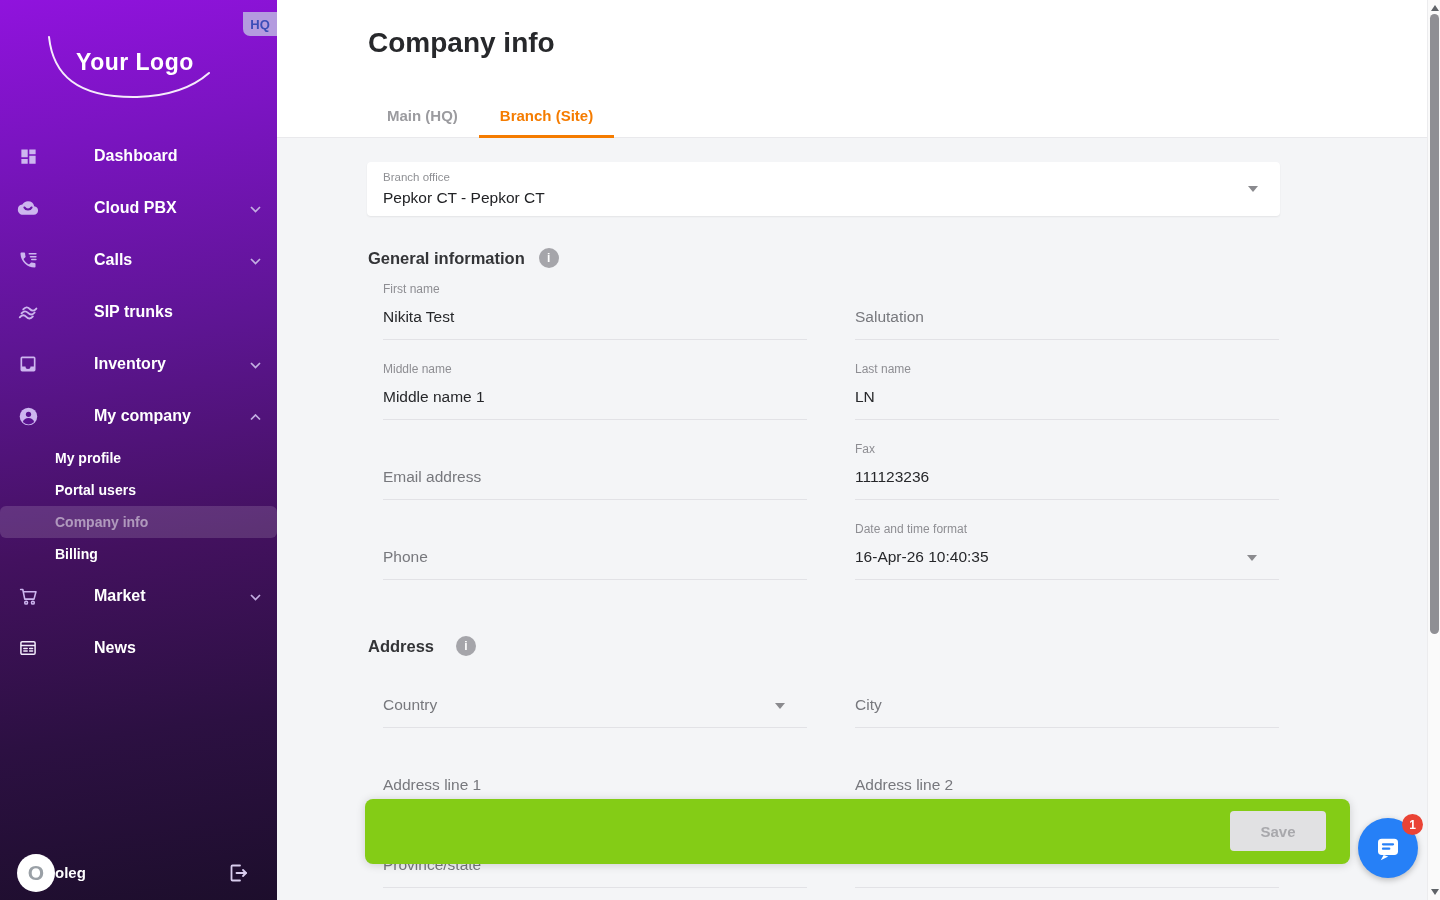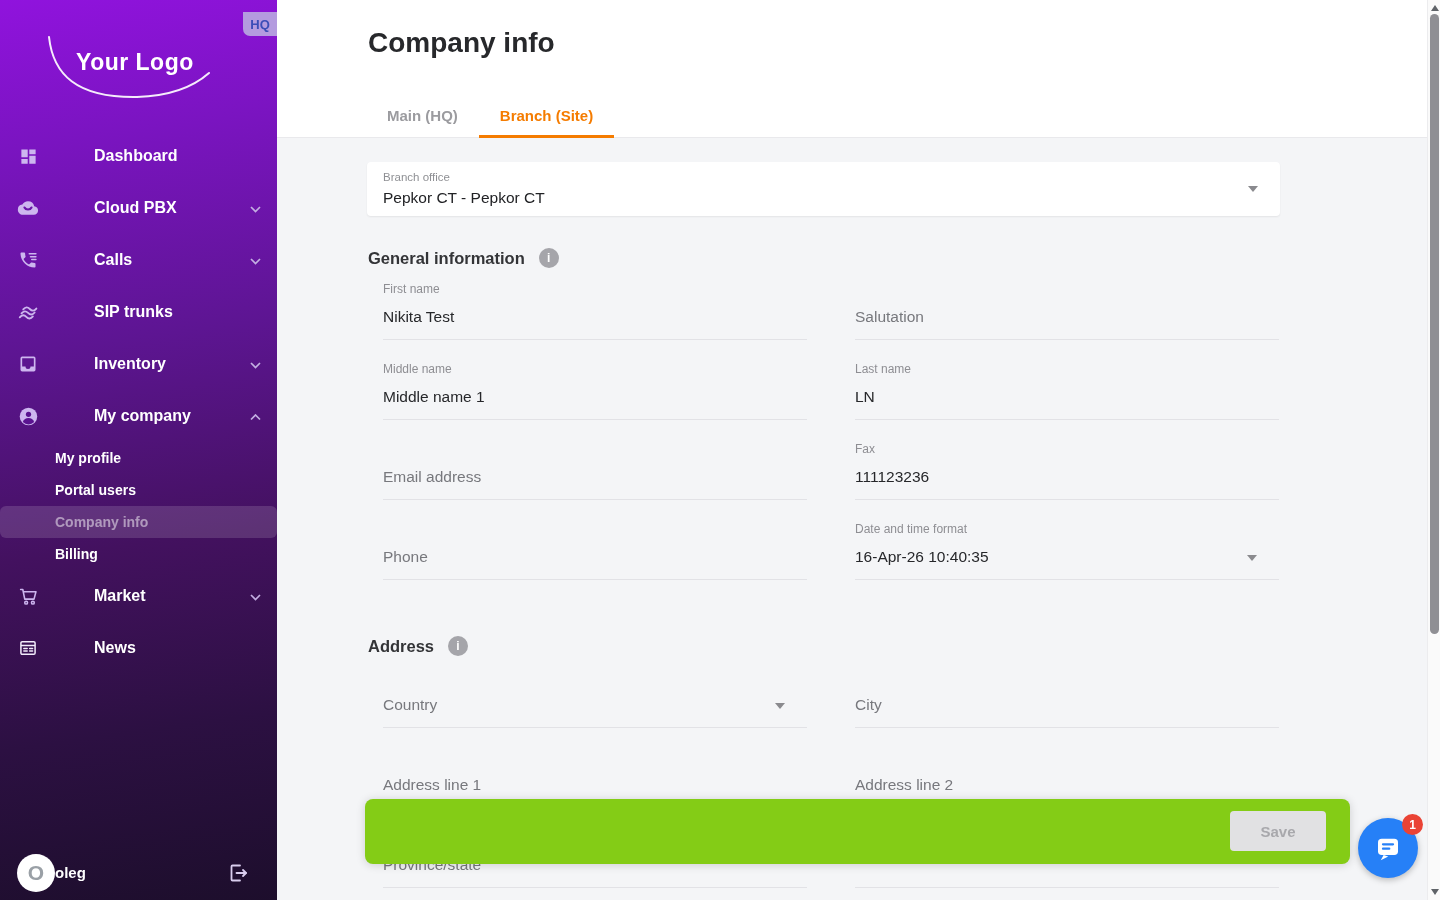--- a/index.html
+++ b/index.html
@@ -50,21 +50,21 @@
   .branch-card .bc-label { position:absolute; left:16px; top:9px; font-size:11.5px; color:#8f9094; }
   .branch-card .bc-value { position:absolute; left:16px; top:27px; font-size:15.5px; color:#212225; }
   .dd-arrow { width:0; height:0; border-left:5px solid transparent; border-right:5px solid transparent; border-top:6px solid #8a8a8e; }
   .branch-card .dd-arrow { position:absolute; right:22px; top:24px; }
 
   .sec-head { position:absolute; left:91px; display:flex; align-items:center; }
   .sec-head .sh-text { font-size:16.5px; font-weight:bold; color:#333437; }
   .info-icon { width:20px; height:20px; border-radius:50%; background:#a5a5aa; color:#fff; font-size:12px; font-weight:bold;
     display:flex; align-items:center; justify-content:center; margin-left:14px; }
   #head-general { top:110px; }
-  #head-address { top:498px; }
+  #head-address { top:498px;gap:8px; }
 
   .fgrid { position:absolute; left:106px; width:896px; display:grid; grid-template-columns:424px 424px; column-gap:48px; }
   #grid-general { top:122px; }
   #grid-address { top:510px; }
   .field { position:relative; height:80px; border-bottom:1px solid #e2e2e6; cursor:text; }
   .f-label { position:absolute; left:0; bottom:43px; font-size:12px; color:#8e8e93; }
   .f-value { position:absolute; left:0; bottom:13px; font-size:15.5px; color:#26272a; }
   .f-ph { position:absolute; left:0; bottom:13px; font-size:15.5px; color:#77787d; }
   .field .dd-arrow { position:absolute; right:22px; bottom:18px; }
 

